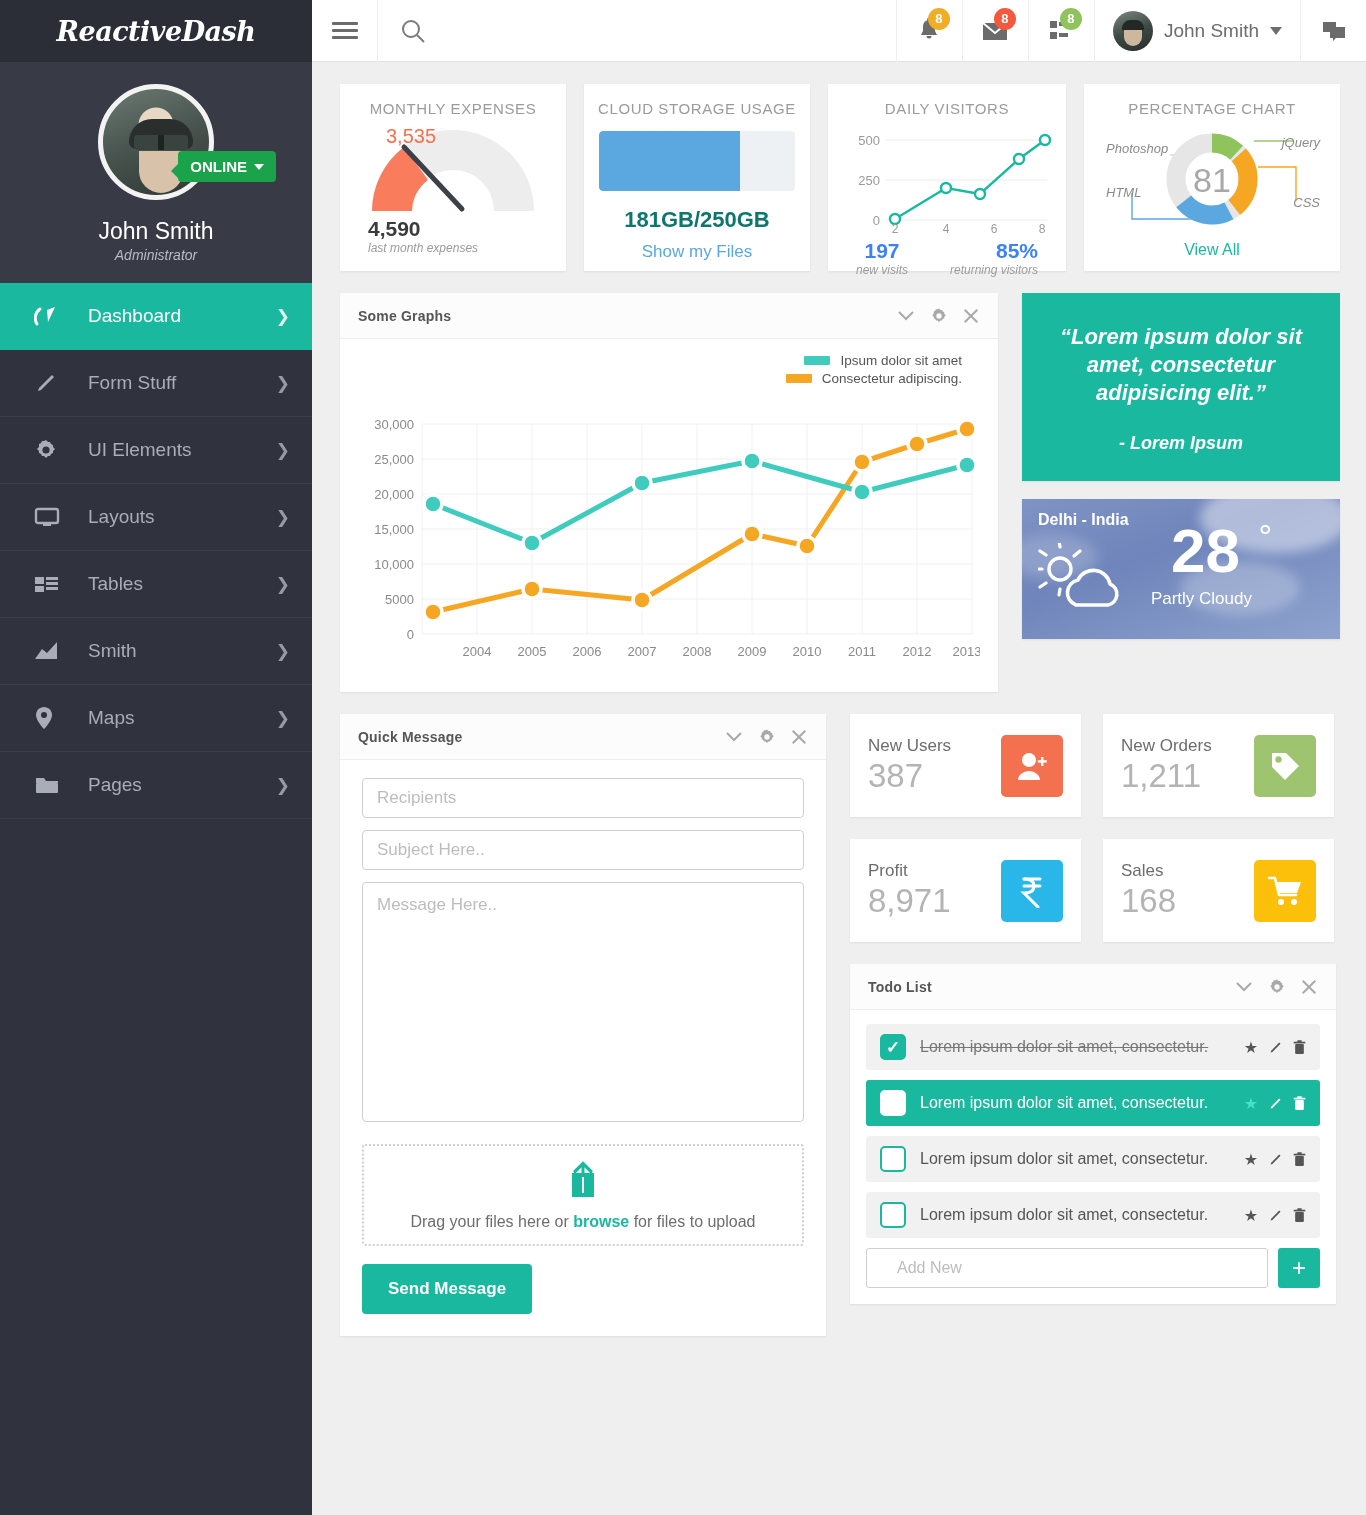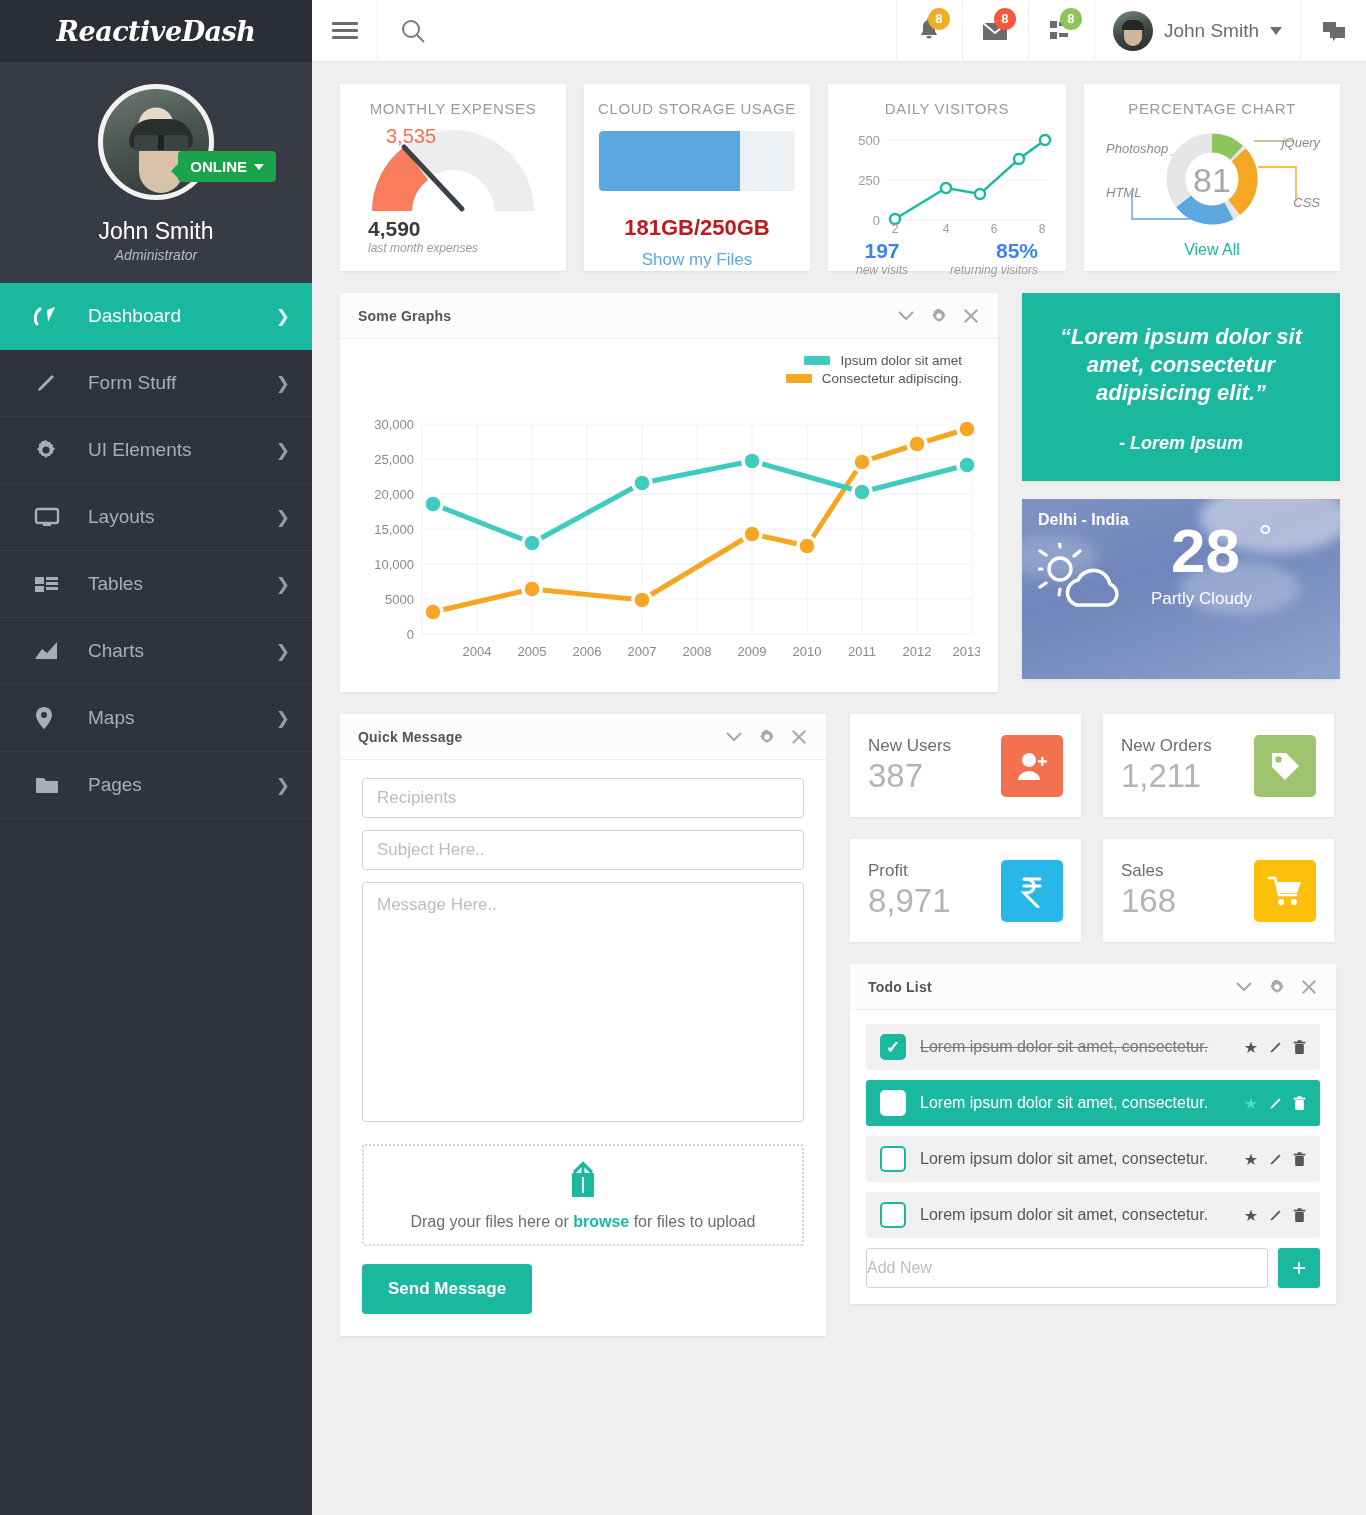--- a/index.html
+++ b/index.html
@@ -142,21 +142,21 @@
   .stat-card { flex:1; padding: 16px 14px 14px; text-align:center; height: 187px; position:relative;}
   .stat-title { font-size: 15px; color:#9b9b9b; letter-spacing:.6px; margin-bottom: 6px;}
 
   .gauge-wrap { position:relative; width: 190px; margin: 4px auto 0; height: 92px;}
   .gauge-val { position:absolute; left: 28px; top: 2px; color:#f4714f; font-size:20px; font-weight:400;}
   .stat-foot-num { font-size: 21px; font-weight:700; color:#3b3b3b; text-align:left; margin-left: 14px; margin-top: 2px;}
   .stat-foot-lbl { font-size: 12px; font-style:italic; color:#9b9b9b; text-align:left; margin-left:14px;}
 
   .storage-bar { width: 196px; height: 60px; background:#eef1f4; border-radius:4px; margin: 14px auto 0; overflow:hidden;}
   .storage-fill { height:100%; background:#5ba7e0; border-radius:4px 0 0 4px;}
-  .storage-txt { font-size: 22px; color:#b91c1c; font-weight:600; margin-top:24px;}
+  .storage-txt { font-size: 22px; color:#0f766e; font-weight:600; margin-top:16px;}
   .storage-link { font-size: 17px; color:#5ba7e0; margin-top: 9px; cursor:pointer;}
 
   .visit-foot { display:flex; justify-content:space-between; padding: 0 14px; margin-top: 6px;}
   .visit-num { font-size: 21px; font-weight:700; color:#3b82f6;}
   .visit-lbl { font-size: 12px; font-style:italic; color:#9b9b9b;}
 
   .donut-wrap { position:relative; height: 112px; margin-top:2px;}
   .donut-lbl { position:absolute; font-size:13px; font-style:italic; color:#8a8a8a;}
   .viewall { font-size:16px; color:#1bb8a0; margin-top: 6px; cursor:pointer;}
 
@@ -175,21 +175,21 @@
   .side-col { width: 318px; }
 
   .quote-card {
     background:#1bb8a0; color:#fff; padding: 30px 26px 26px; text-align:center;
     height: 188px; box-shadow: 0 1px 2px rgba(0,0,0,.07);
   }
   .quote-text { font-size: 22px; font-style:italic; font-weight:700; line-height:1.28;}
   .quote-author { font-size: 18px; font-style:italic; font-weight:700; margin-top: 26px;}
 
   .weather {
-    height: 180px; margin-top: 18px; position:relative; overflow:hidden;
+    height: 140px; margin-top: 18px; position:relative; overflow:hidden;
     background: linear-gradient(160deg,#7f93c4 0%, #6f85bb 40%, #8ea3cd 100%);
     box-shadow: 0 1px 2px rgba(0,0,0,.07); color:#fff;
   }
   .cloudy { position:absolute; border-radius:50%; background: rgba(255,255,255,.45); filter: blur(6px);}
   .weather-city { position:absolute; left:16px; top:12px; font-size:16px; font-weight:700; z-index:2;}
   .weather-temp { position:absolute; right: 100px; top: 22px; font-size: 62px; font-weight:700; line-height:60px; z-index:2;}
   .weather-deg { position:absolute; right: 68px; top: 18px; font-size: 34px; z-index:2;}
   .weather-cond { position:absolute; right: 88px; top: 90px; font-size:17px; z-index:2;}
 
   .row3 { display:flex; gap: 24px; margin-top: 22px; align-items: flex-start;}
@@ -240,21 +240,21 @@
   .cb { width: 26px; height:26px; border-radius:5px; border:2px solid #1bb8a0; background:#fff; flex:0 0 26px;
         display:flex; align-items:center; justify-content:center; cursor:pointer;}
   .cb.checked { background:#1bb8a0; border-color:#1bb8a0; color:#fff; font-size:17px; font-weight:bold;}
   .cb.onteal { border-color:#fff; }
   .todo-text { flex:1; font-size: 16px; color:#555; }
   .todo-item.done .todo-text { text-decoration: line-through; color:#777;}
   .todo-item.active .todo-text { color:#fff; }
   .todo-acts { display:flex; align-items:center; gap: 10px; color:#555;}
   .todo-item.active .todo-acts { color:#fff;}
   .todo-add { display:flex; gap: 10px; margin-top: 4px;}
-  .todo-input { flex:1; height: 40px; border:1px solid #d0d0d0; border-radius:3px; padding:0 0;
+  .todo-input { flex:1; height: 40px; border:1px solid #d0d0d0; border-radius:3px; padding:0 30px;
                 font-size:16px; color:#444; font-family:"Liberation Sans", sans-serif;}
   .todo-input::placeholder{ color:#bdbdbd;}
   .add-btn { width: 42px; height:40px; background:#1bb8a0; color:#fff; border:none; border-radius:3px;
              font-size: 24px; cursor:pointer; display:flex;align-items:center;justify-content:center;}
   svg { display:block; }
 </style>
 </head>
 <body>
 
 <div class="app">
@@ -337,21 +337,21 @@
         <span class="nav-label">Tables</span>
         <span class="nav-chev">❯</span>
       </div>
 
       <div class="nav-item">
         <span class="nav-icon">
           <svg width="26" height="20" viewBox="0 0 26 20">
               <path d="M1 18 L8 8 L13 12 L23 1 L23 18 Z" fill="#a9adb8"></path>
             </svg>
         </span>
-        <span class="nav-label">Charts</span>
+        <span class="nav-label">Smith</span>
         <span class="nav-chev">❯</span>
       </div>
 
       <div class="nav-item">
         <span class="nav-icon">
           <svg width="20" height="24" viewBox="0 0 20 24">
               <path d="M10 1C5.6 1 2 4.6 2 9c0 6 8 14 8 14s8-8 8-14c0-4.4-3.6-8-8-8z" fill="#a9adb8"></path>
               <circle cx="10" cy="9" r="3" fill="#30323d"></circle>
             </svg>
         </span>

